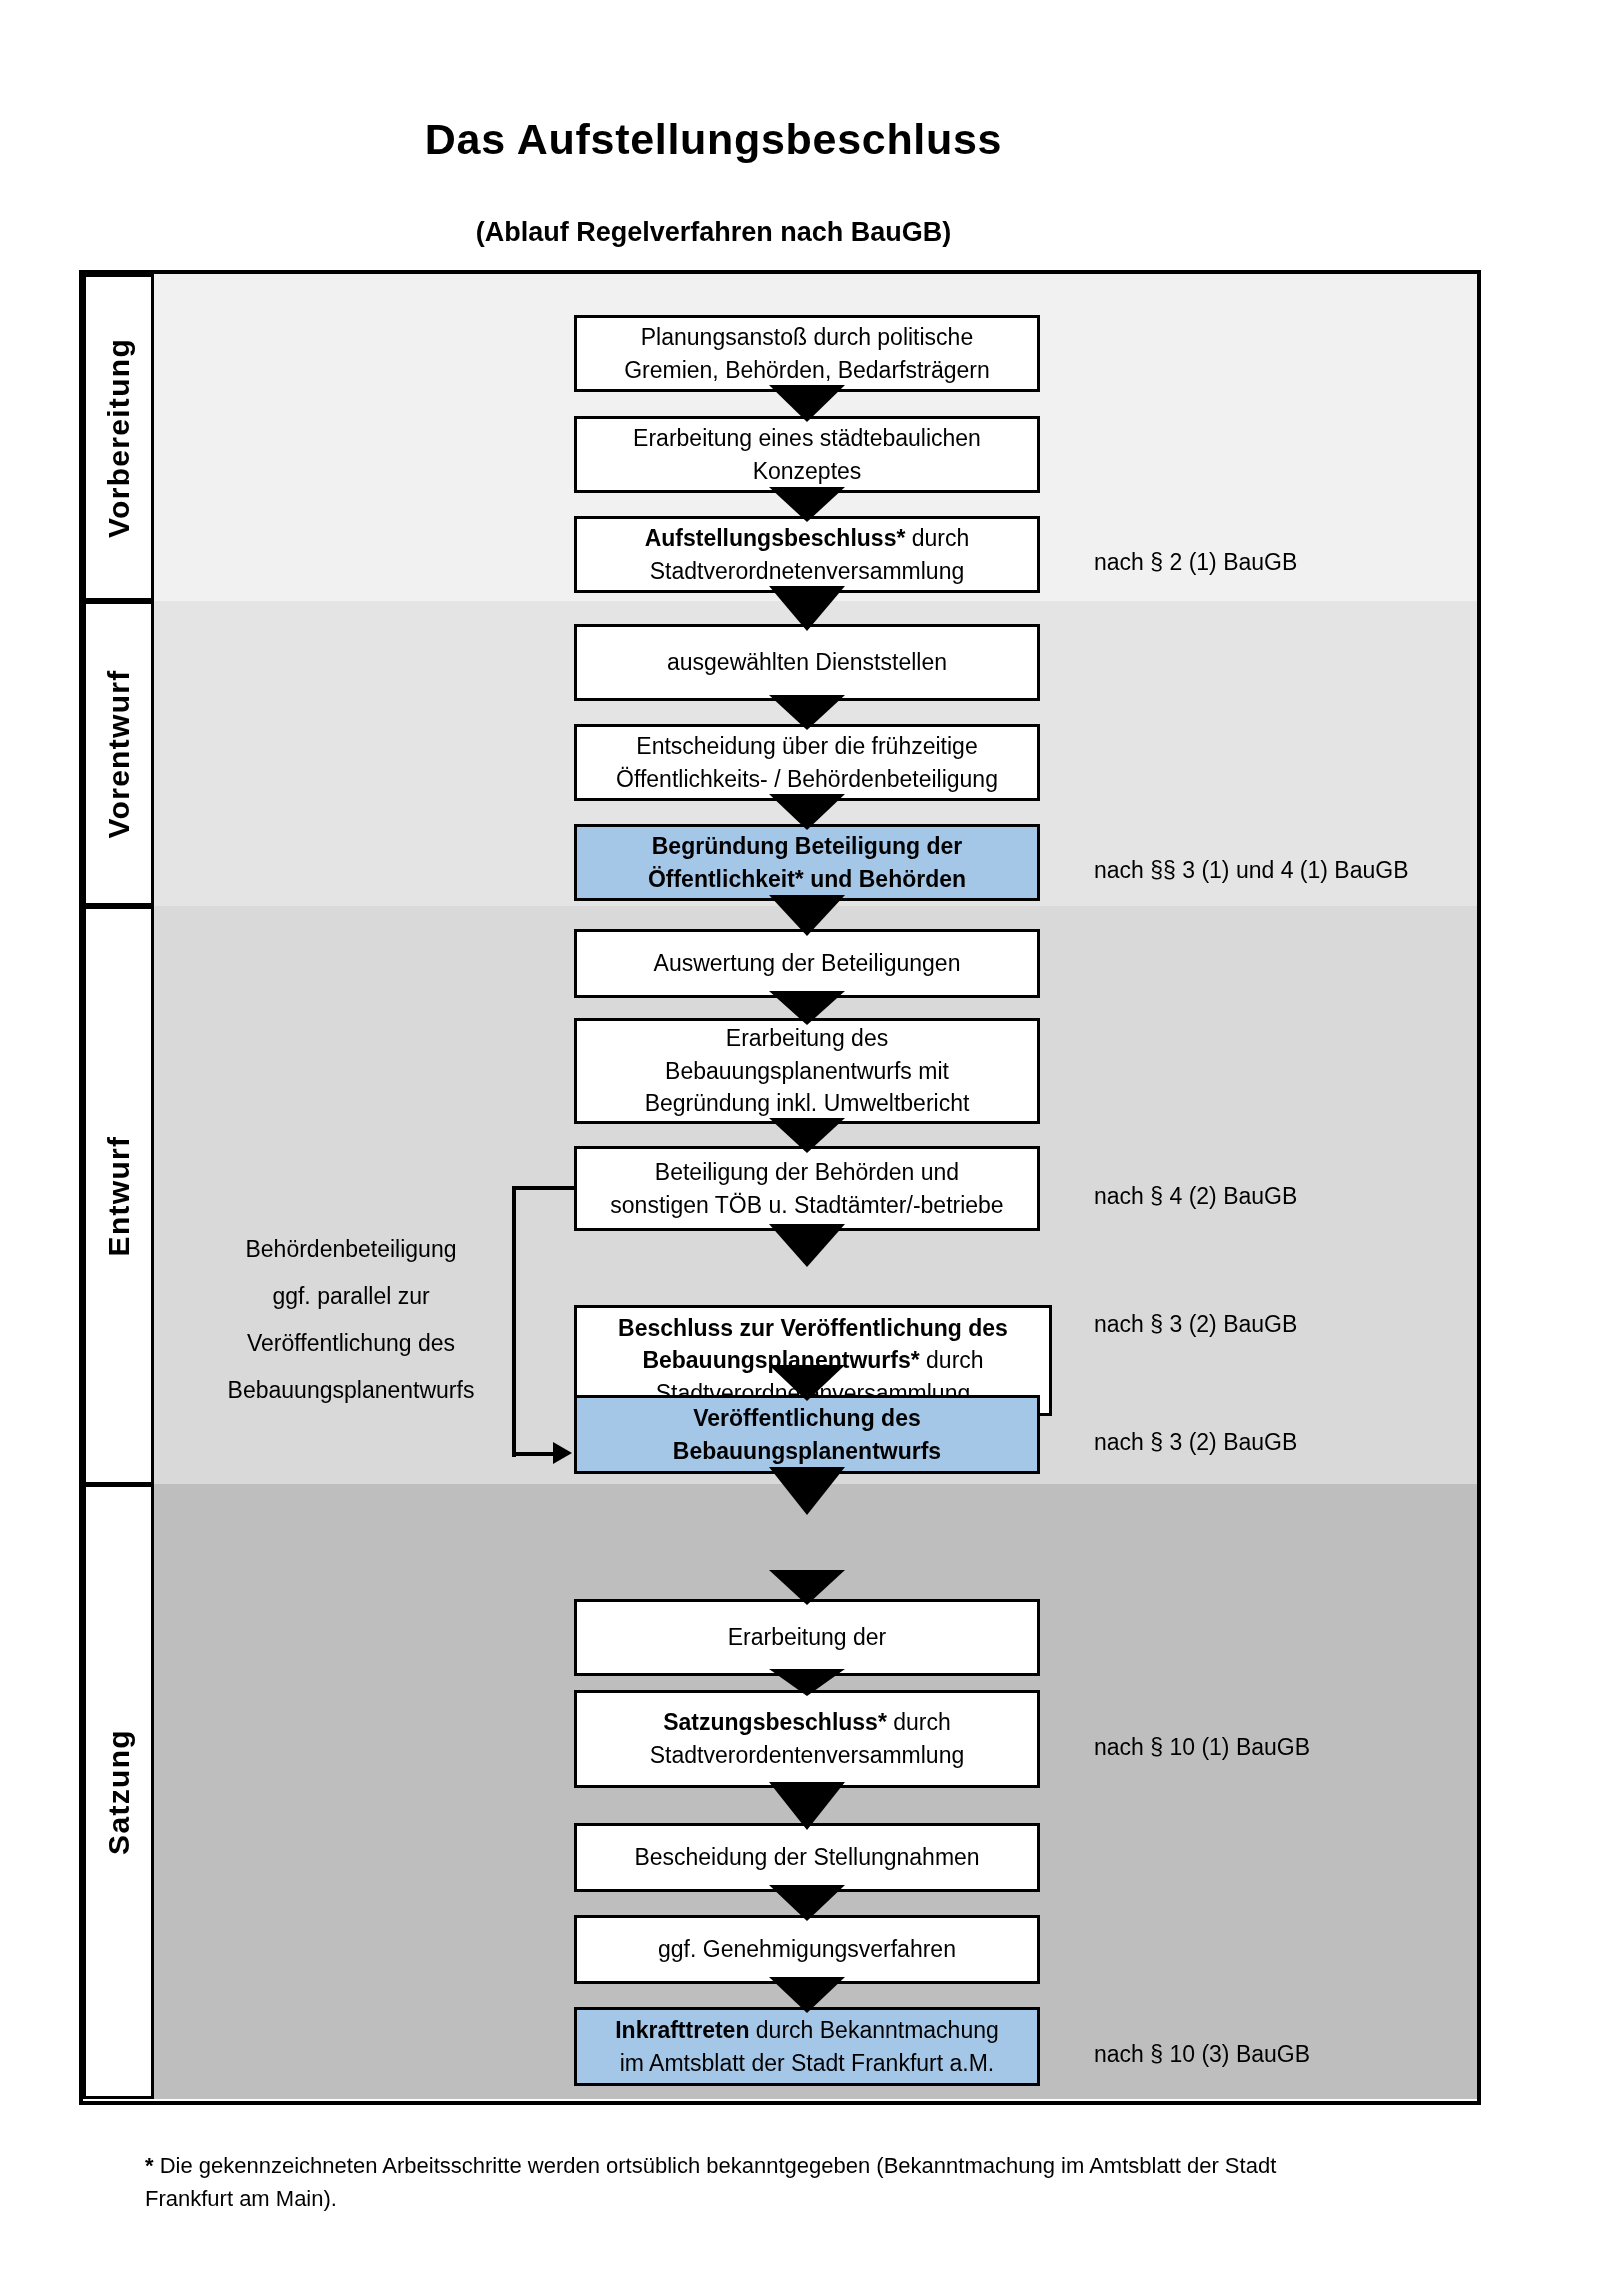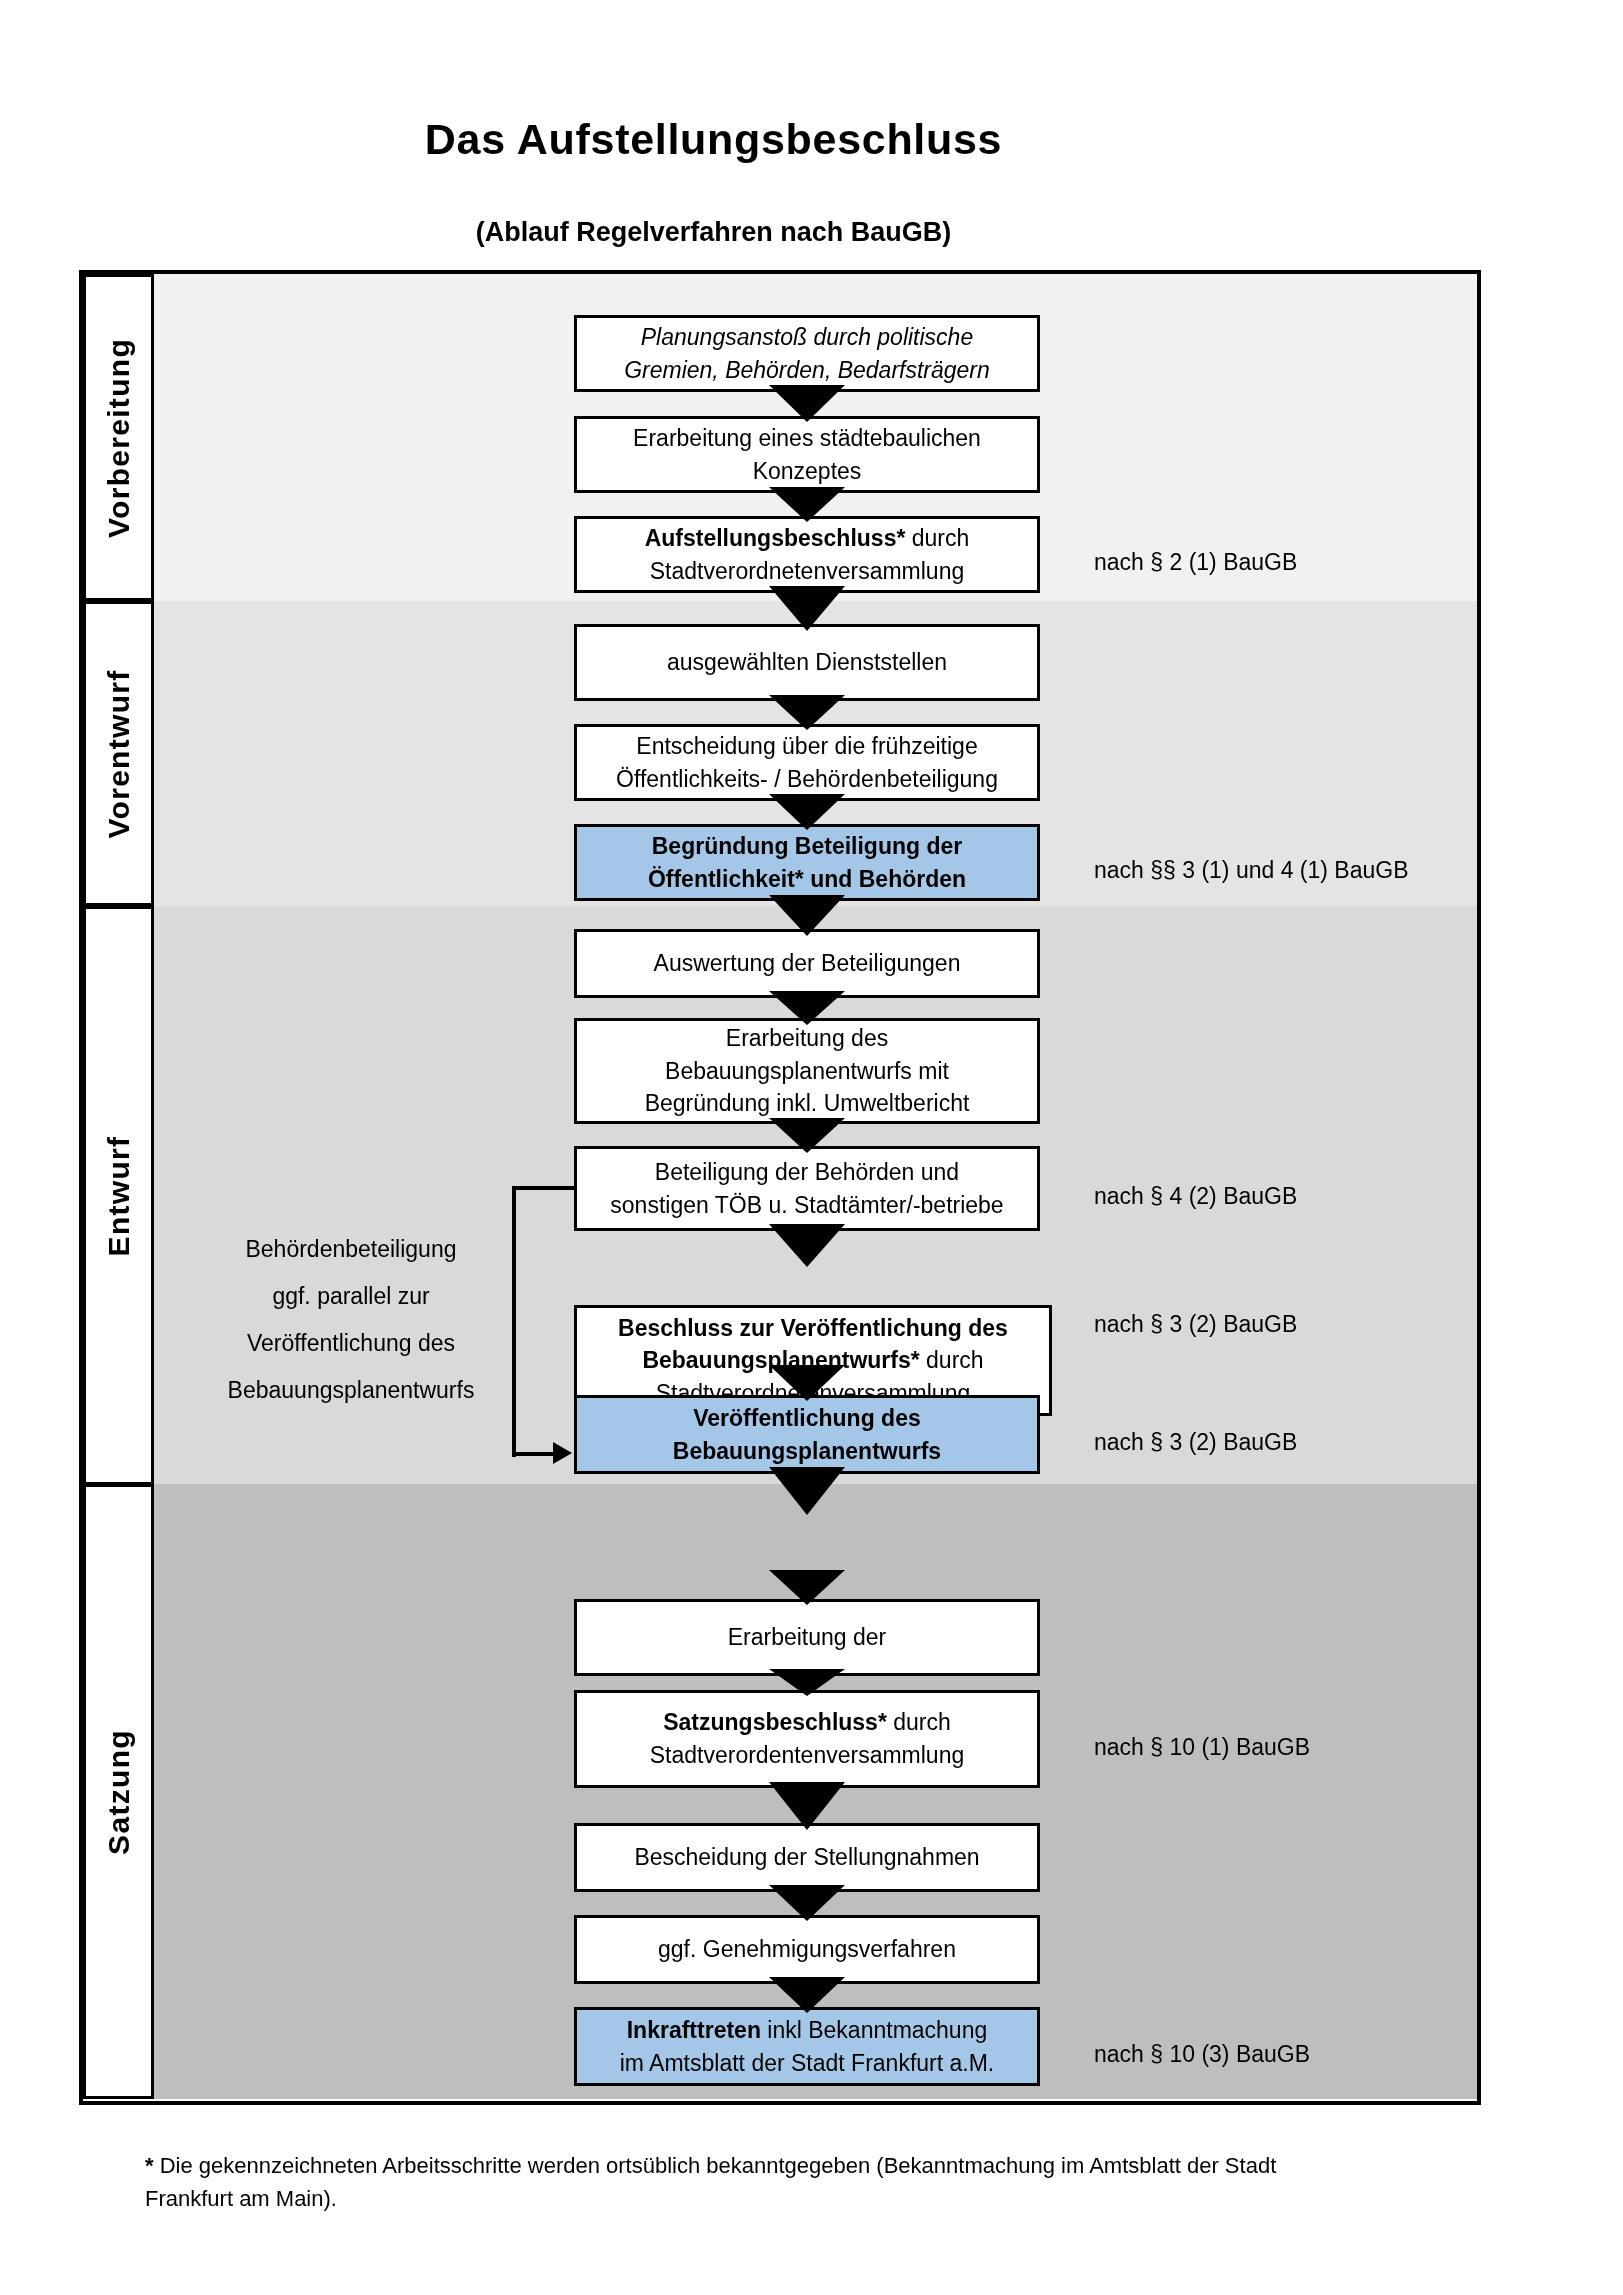--- a/index.html
+++ b/index.html
@@ -75,21 +75,21 @@
   <div class="bk bk-h2"></div>
   <div class="bk-a"></div>
   <div class="ann">Behördenbeteiligung
 ggf. parallel zur
 Veröffentlichung des
 Bebauungsplanentwurfs</div>
 <div class="band" style="top: 0px; height: 327px; background: rgb(241, 241, 241);"></div>
     <div class="pcell" style="top: 0px; height: 327px;">
       <span class="rot">Vorbereitung</span>
     </div>
-    <div class="pbox" style="left: 491px; width: 466px; top: 41px; height: 77px; font-style: italic;">
+    <div class="pbox" style="left: 491px; width: 466px; top: 41px; height: 77px;">
       <div class="line"><span>Planungsanstoß durch politische</span></div>
       <div class="line"><span>Gremien, Behörden, Bedarfsträgern</span></div>
     </div>
     <div class="pbox" style="left: 491px; width: 466px; top: 142px; height: 77px;">
       <div class="line"><span>Erarbeitung eines städtebaulichen</span></div>
       <div class="line"><span>Konzeptes</span></div>
     </div>
     <div class="pbox" style="left: 491px; width: 466px; top: 242px; height: 77px;">
       <div class="line"><span class="b">Aufstellungsbeschluss*</span><span> durch</span></div>
       <div class="line"><span>Stadtverordnetenversammlung</span></div>
@@ -151,21 +151,21 @@
       <div class="line"><span>Stadtverordentenversammlung</span></div>
     </div>
     <div class="ref" style="top: 1460px;">nach § 10 (1) BauGB</div>
     <div class="pbox" style="left: 491px; width: 466px; top: 1549px; height: 69px;">
       <div class="line"><span>Bescheidung der Stellungnahmen</span></div>
     </div>
     <div class="pbox" style="left: 491px; width: 466px; top: 1641px; height: 69px;">
       <div class="line"><span>ggf. Genehmigungsverfahren</span></div>
     </div>
     <div class="pbox hl" style="left: 491px; width: 466px; top: 1733px; height: 79px;">
-      <div class="line"><span class="b">Inkrafttreten</span><span> inkl Bekanntmachung</span></div>
+      <div class="line"><span class="b">Inkrafttreten</span><span> durch Bekanntmachung</span></div>
       <div class="line"><span>im Amtsblatt der Stadt Frankfurt a.M.</span></div>
     </div>
     <div class="ref" style="top: 1767px;">nach § 10 (3) BauGB</div>
     <div class="arrow" style="left: 491px; width: 466px; top: 111px; height: 37px;">
       <div class="tri" style="border-top: 37px solid rgb(0, 0, 0);"></div>
     </div>
     <div class="arrow" style="left: 491px; width: 466px; top: 213px; height: 35px;">
       <div class="tri" style="border-top: 35px solid rgb(0, 0, 0);"></div>
     </div>
     <div class="arrow" style="left: 491px; width: 466px; top: 312px; height: 45px;">

